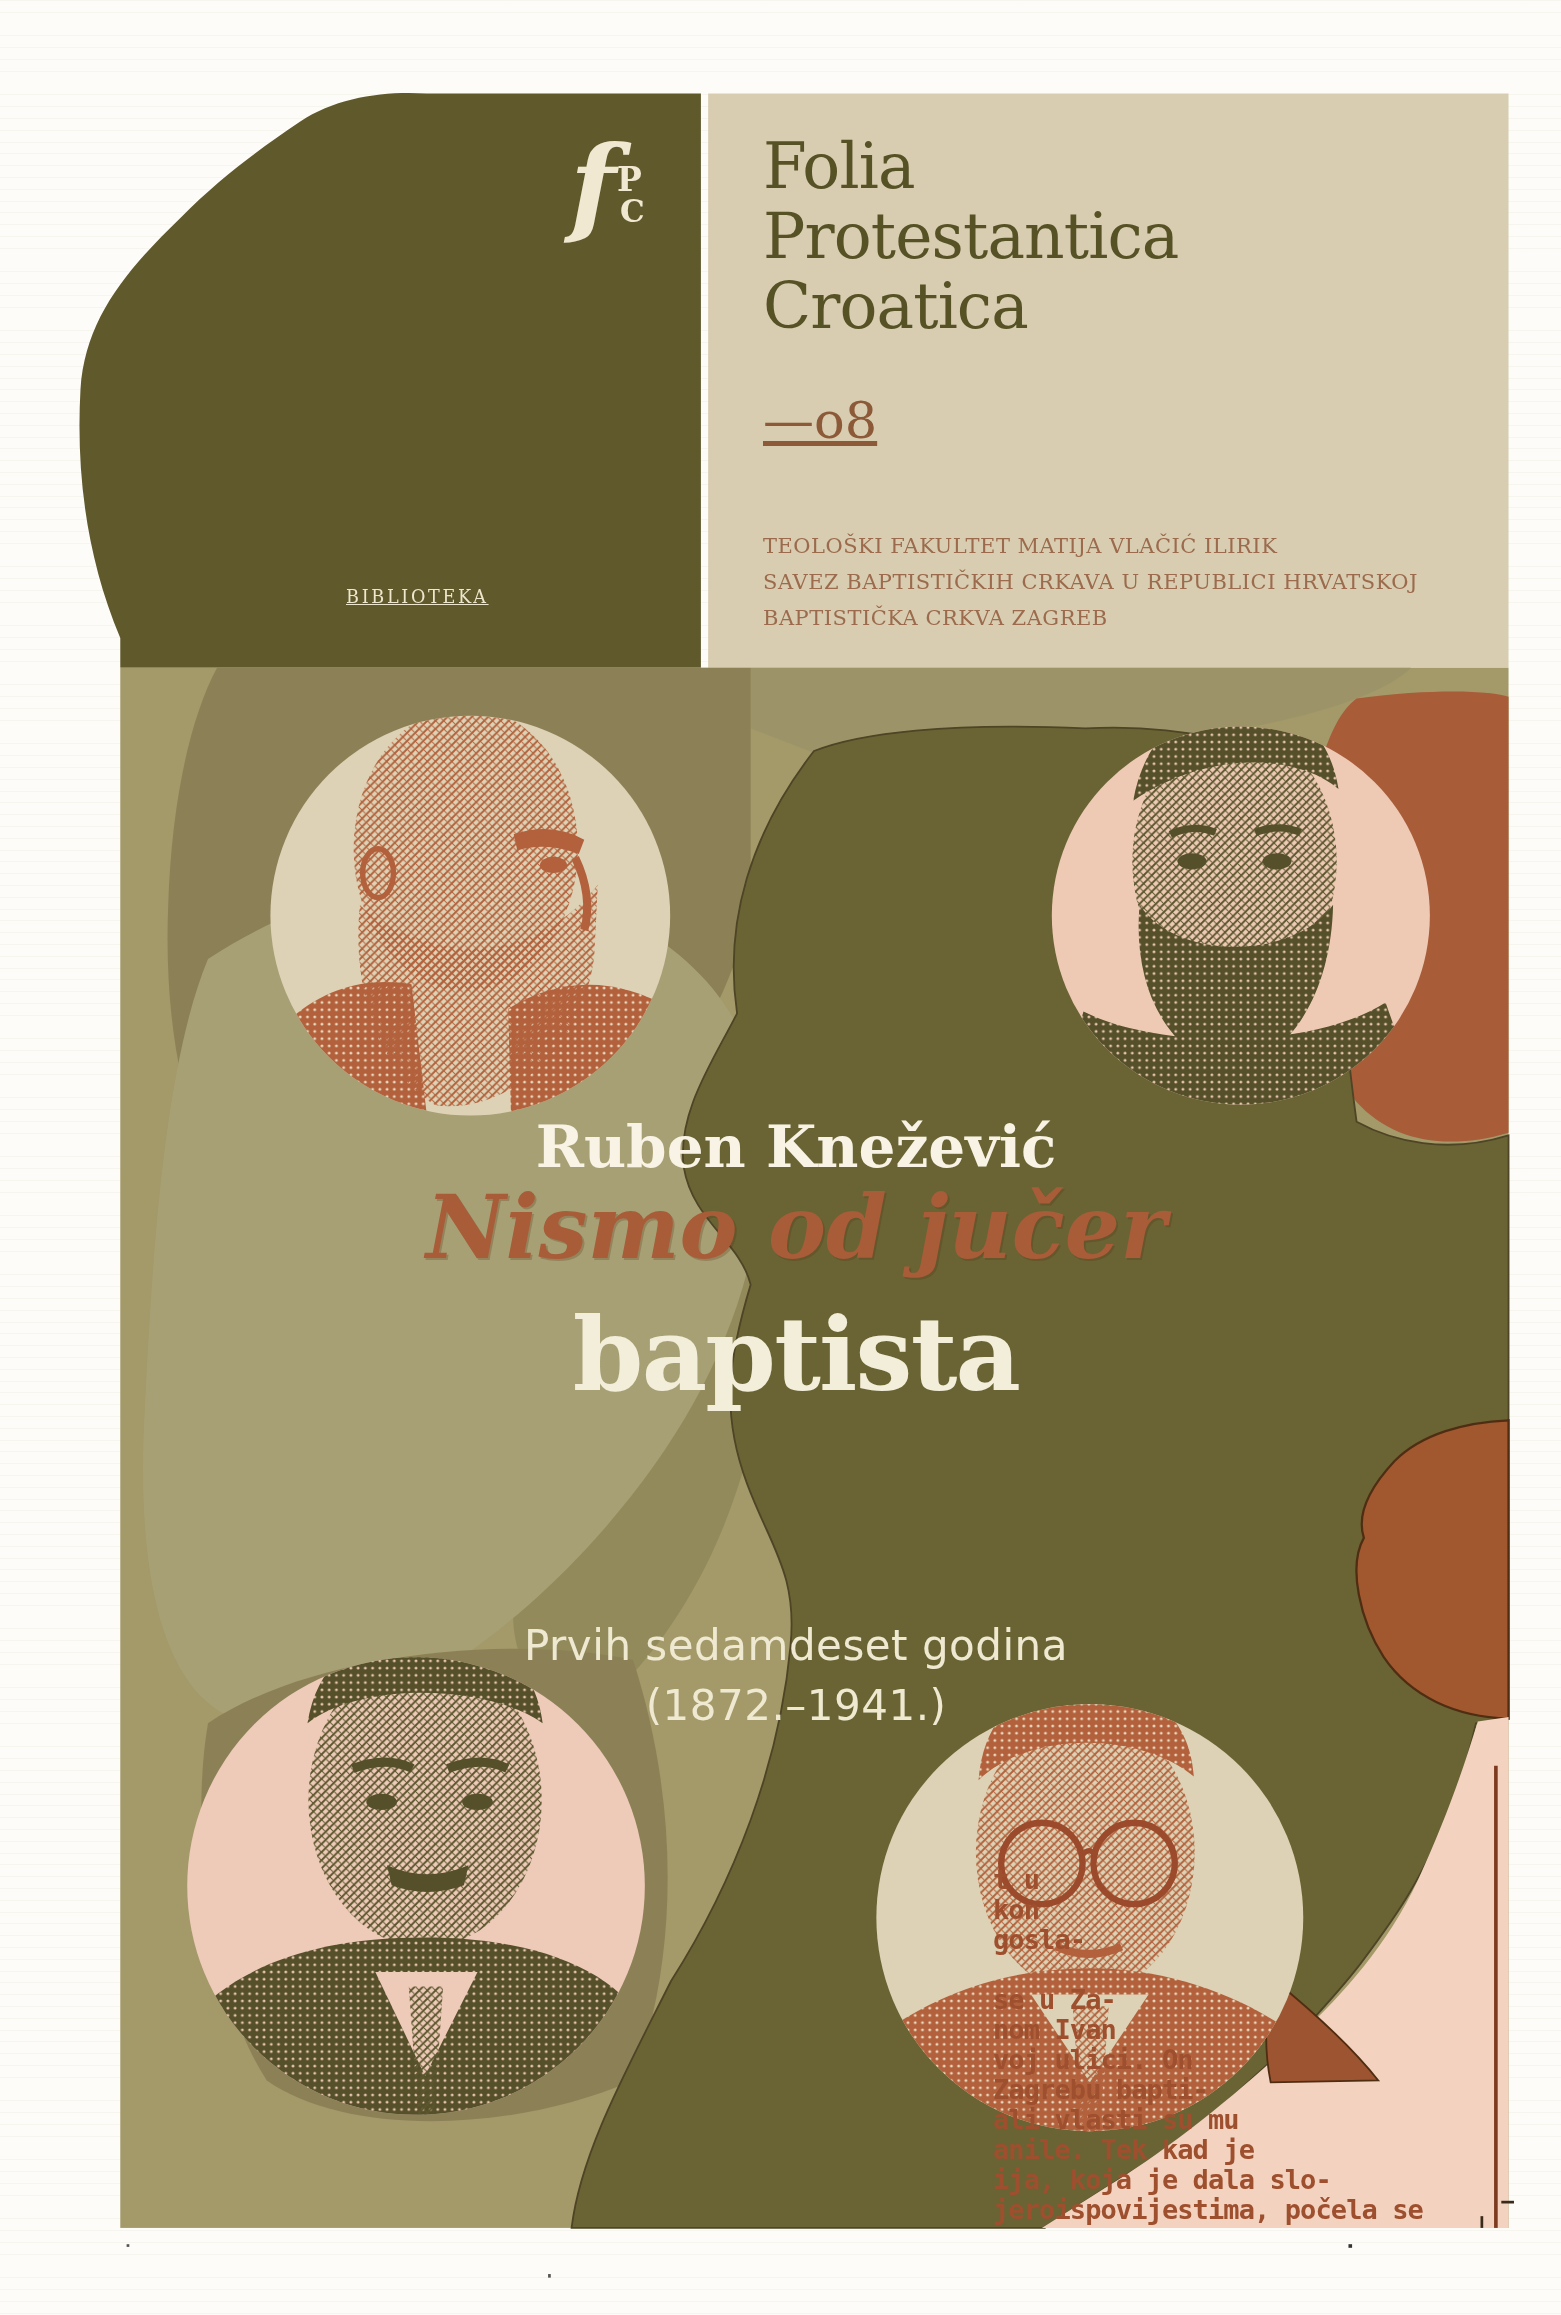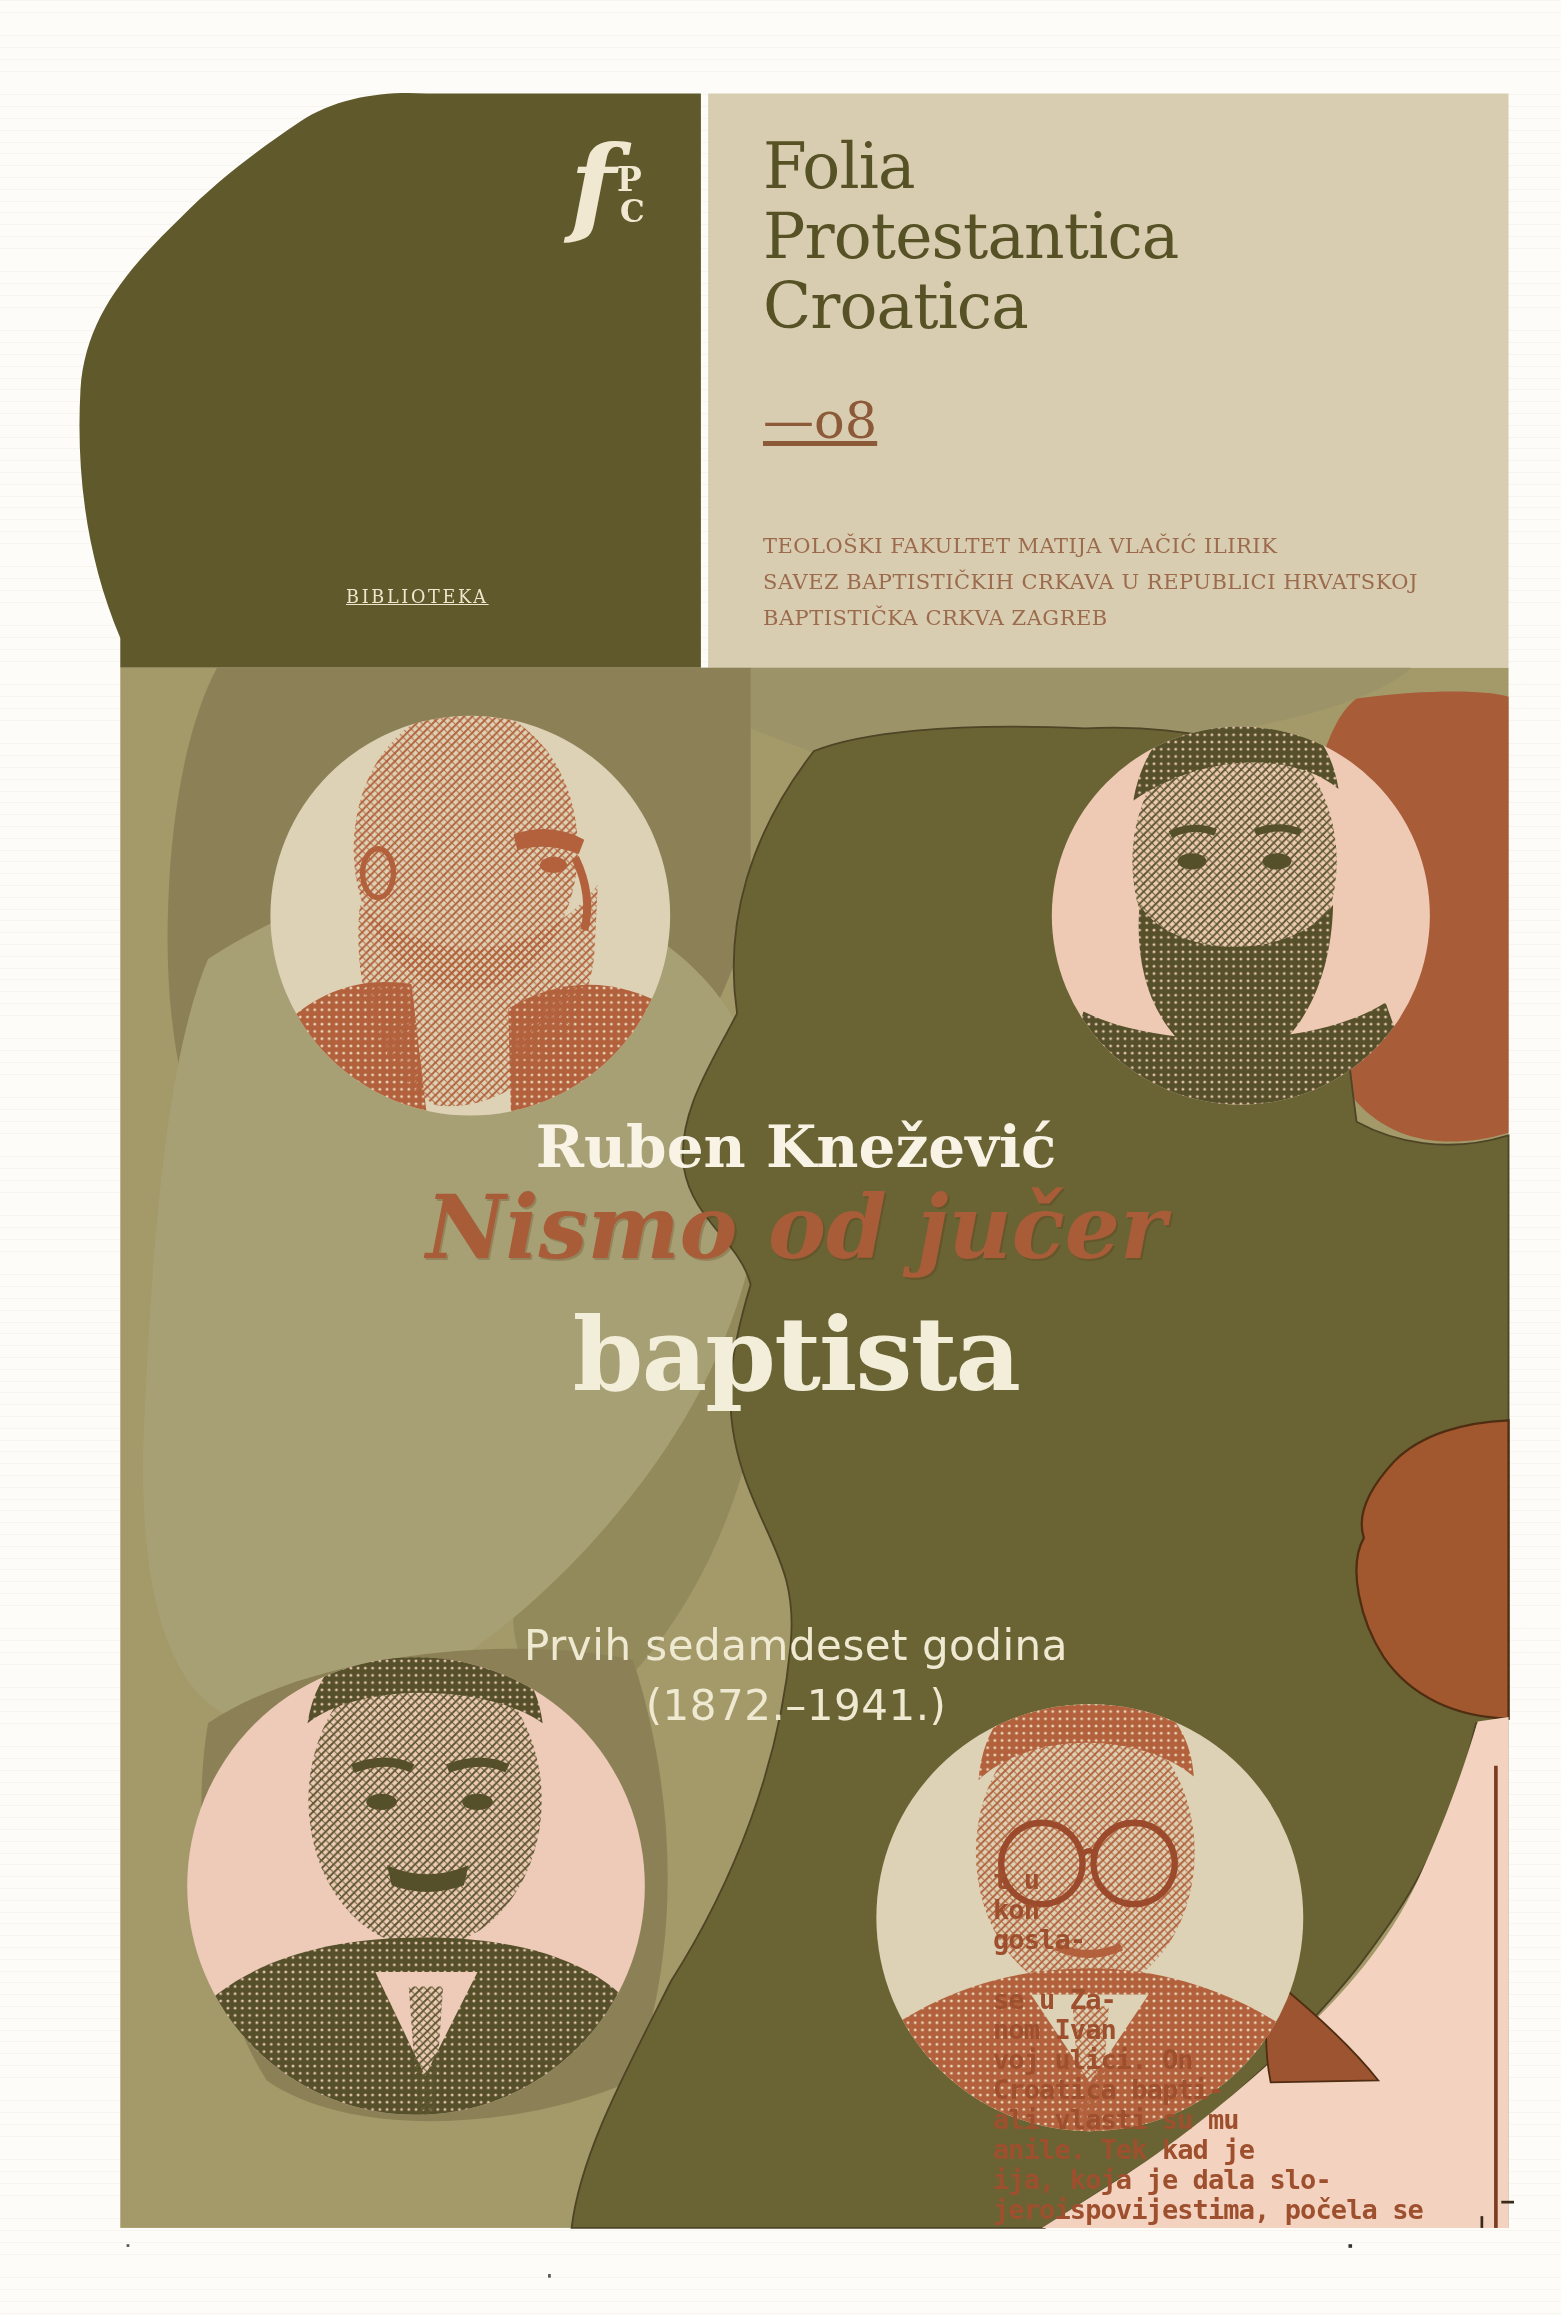--- a/index.html
+++ b/index.html
@@ -230,21 +230,21 @@
   </div>
 
   <div class="abs newsprint">
     <div>t u</div>
     <div>kon</div>
     <div>gosla-</div>
     <div></div>
     <div>se u Za-</div>
     <div>nom Ivan</div>
     <div>voj ulici. On</div>
-    <div>Croatica bapti-</div>
+    <div>Zagrebu bapti-</div>
     <div>ali vlasti su mu</div>
     <div>anile. Tek kad je</div>
     <div>ija, koja je dala slo-</div>
     <div>jeroispovijestima, počela se</div>
   </div>
 
 </div>
 
 
 </body></html>

